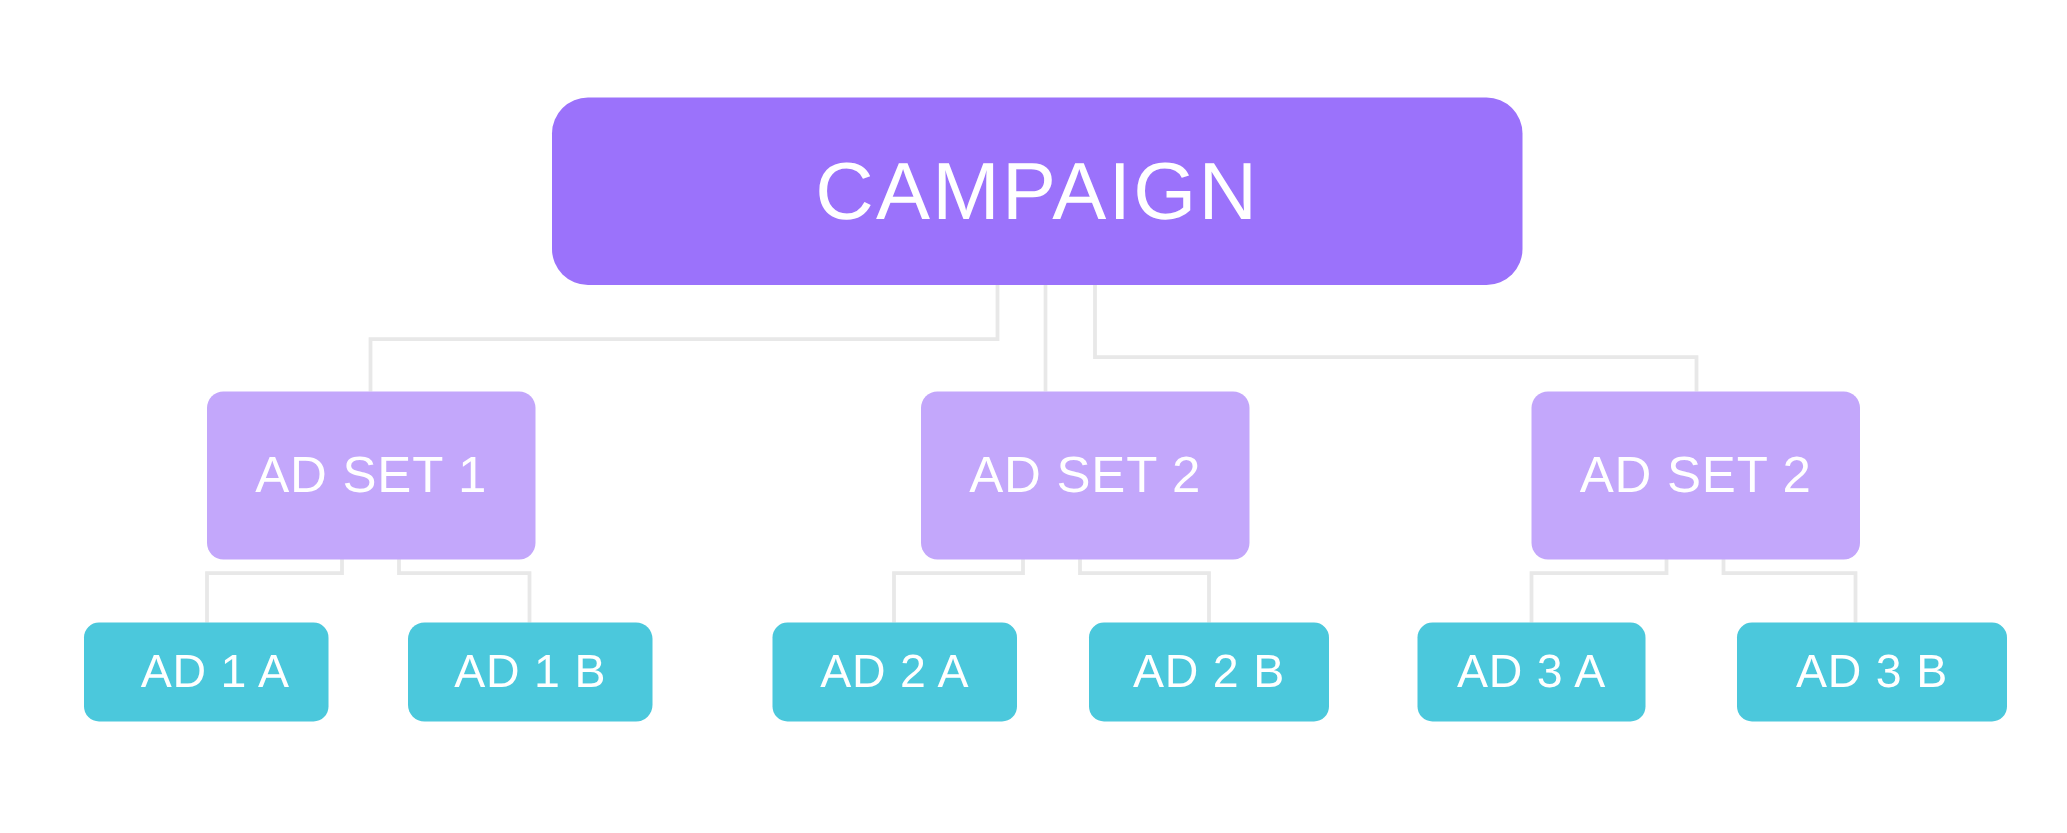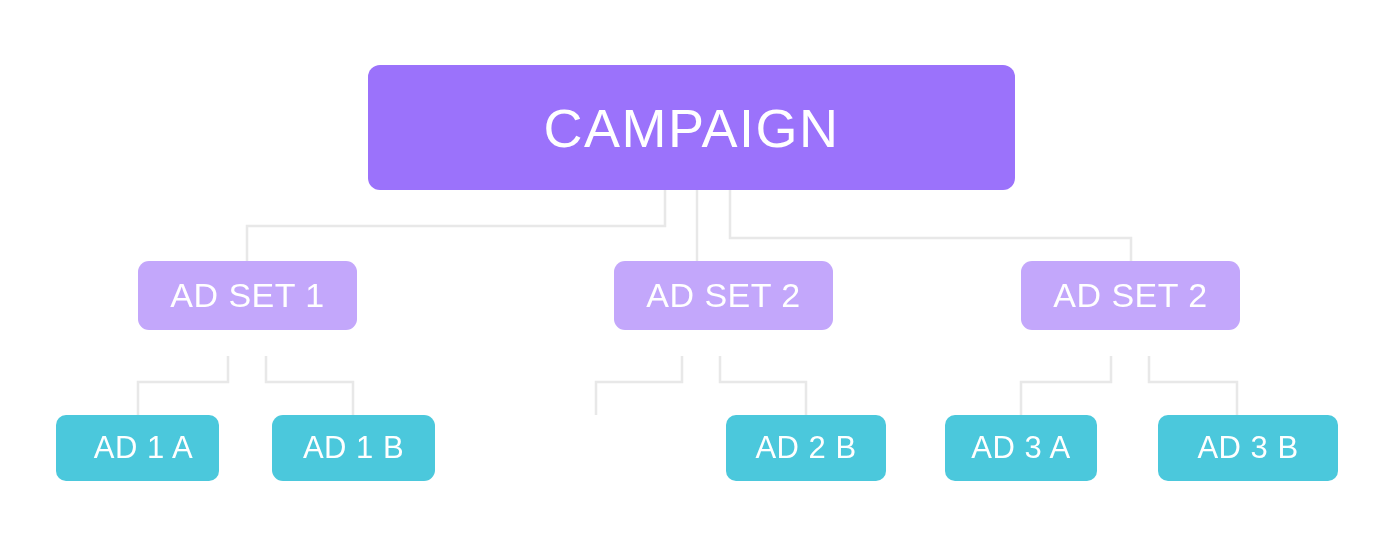--- a/index.html
+++ b/index.html
@@ -35,28 +35,28 @@
     white-space: nowrap;
     letter-spacing: 0.5px;
     font-weight: 400;
   }
   .node-campaign {
     left: 368px;
     top: 65px;
     width: 647px;
     height: 125px;
     background: #9b72fb;
-    border-radius: 12px;
+    border-radius: 24px;
     font-size: 54px;
     letter-spacing: 1.5px;
   }
   .node-adset {
     top: 261px;
     width: 219px;
-    height: 69px;
+    height: 112px;
     background: #c3a7fb;
     border-radius: 11px;
     font-size: 34px;
   }
   .node-adset-1 { left: 138px; }
   .node-adset-2 { left: 614px; }
   .node-adset-3 { left: 1021px; }
   .node-ad {
     top: 415px;
     height: 66px;
@@ -94,17 +94,18 @@
   </svg>
 
   <div class="node node-campaign">CAMPAIGN</div>
 
   <div class="node node-adset node-adset-1">AD SET 1</div>
   <div class="node node-adset node-adset-2">AD SET 2</div>
   <div class="node node-adset node-adset-3">AD SET 2</div>
 
   <div class="node node-ad node-ad-1a">AD 1 A</div>
   <div class="node node-ad node-ad-1b">AD 1 B</div>
+  <div class="node node-ad node-ad-2a">AD 2 A</div>
   <div class="node node-ad node-ad-2b">AD 2 B</div>
   <div class="node node-ad node-ad-3a">AD 3 A</div>
   <div class="node node-ad node-ad-3b">AD 3 B</div>
 
 </div>
 
 </body></html>

